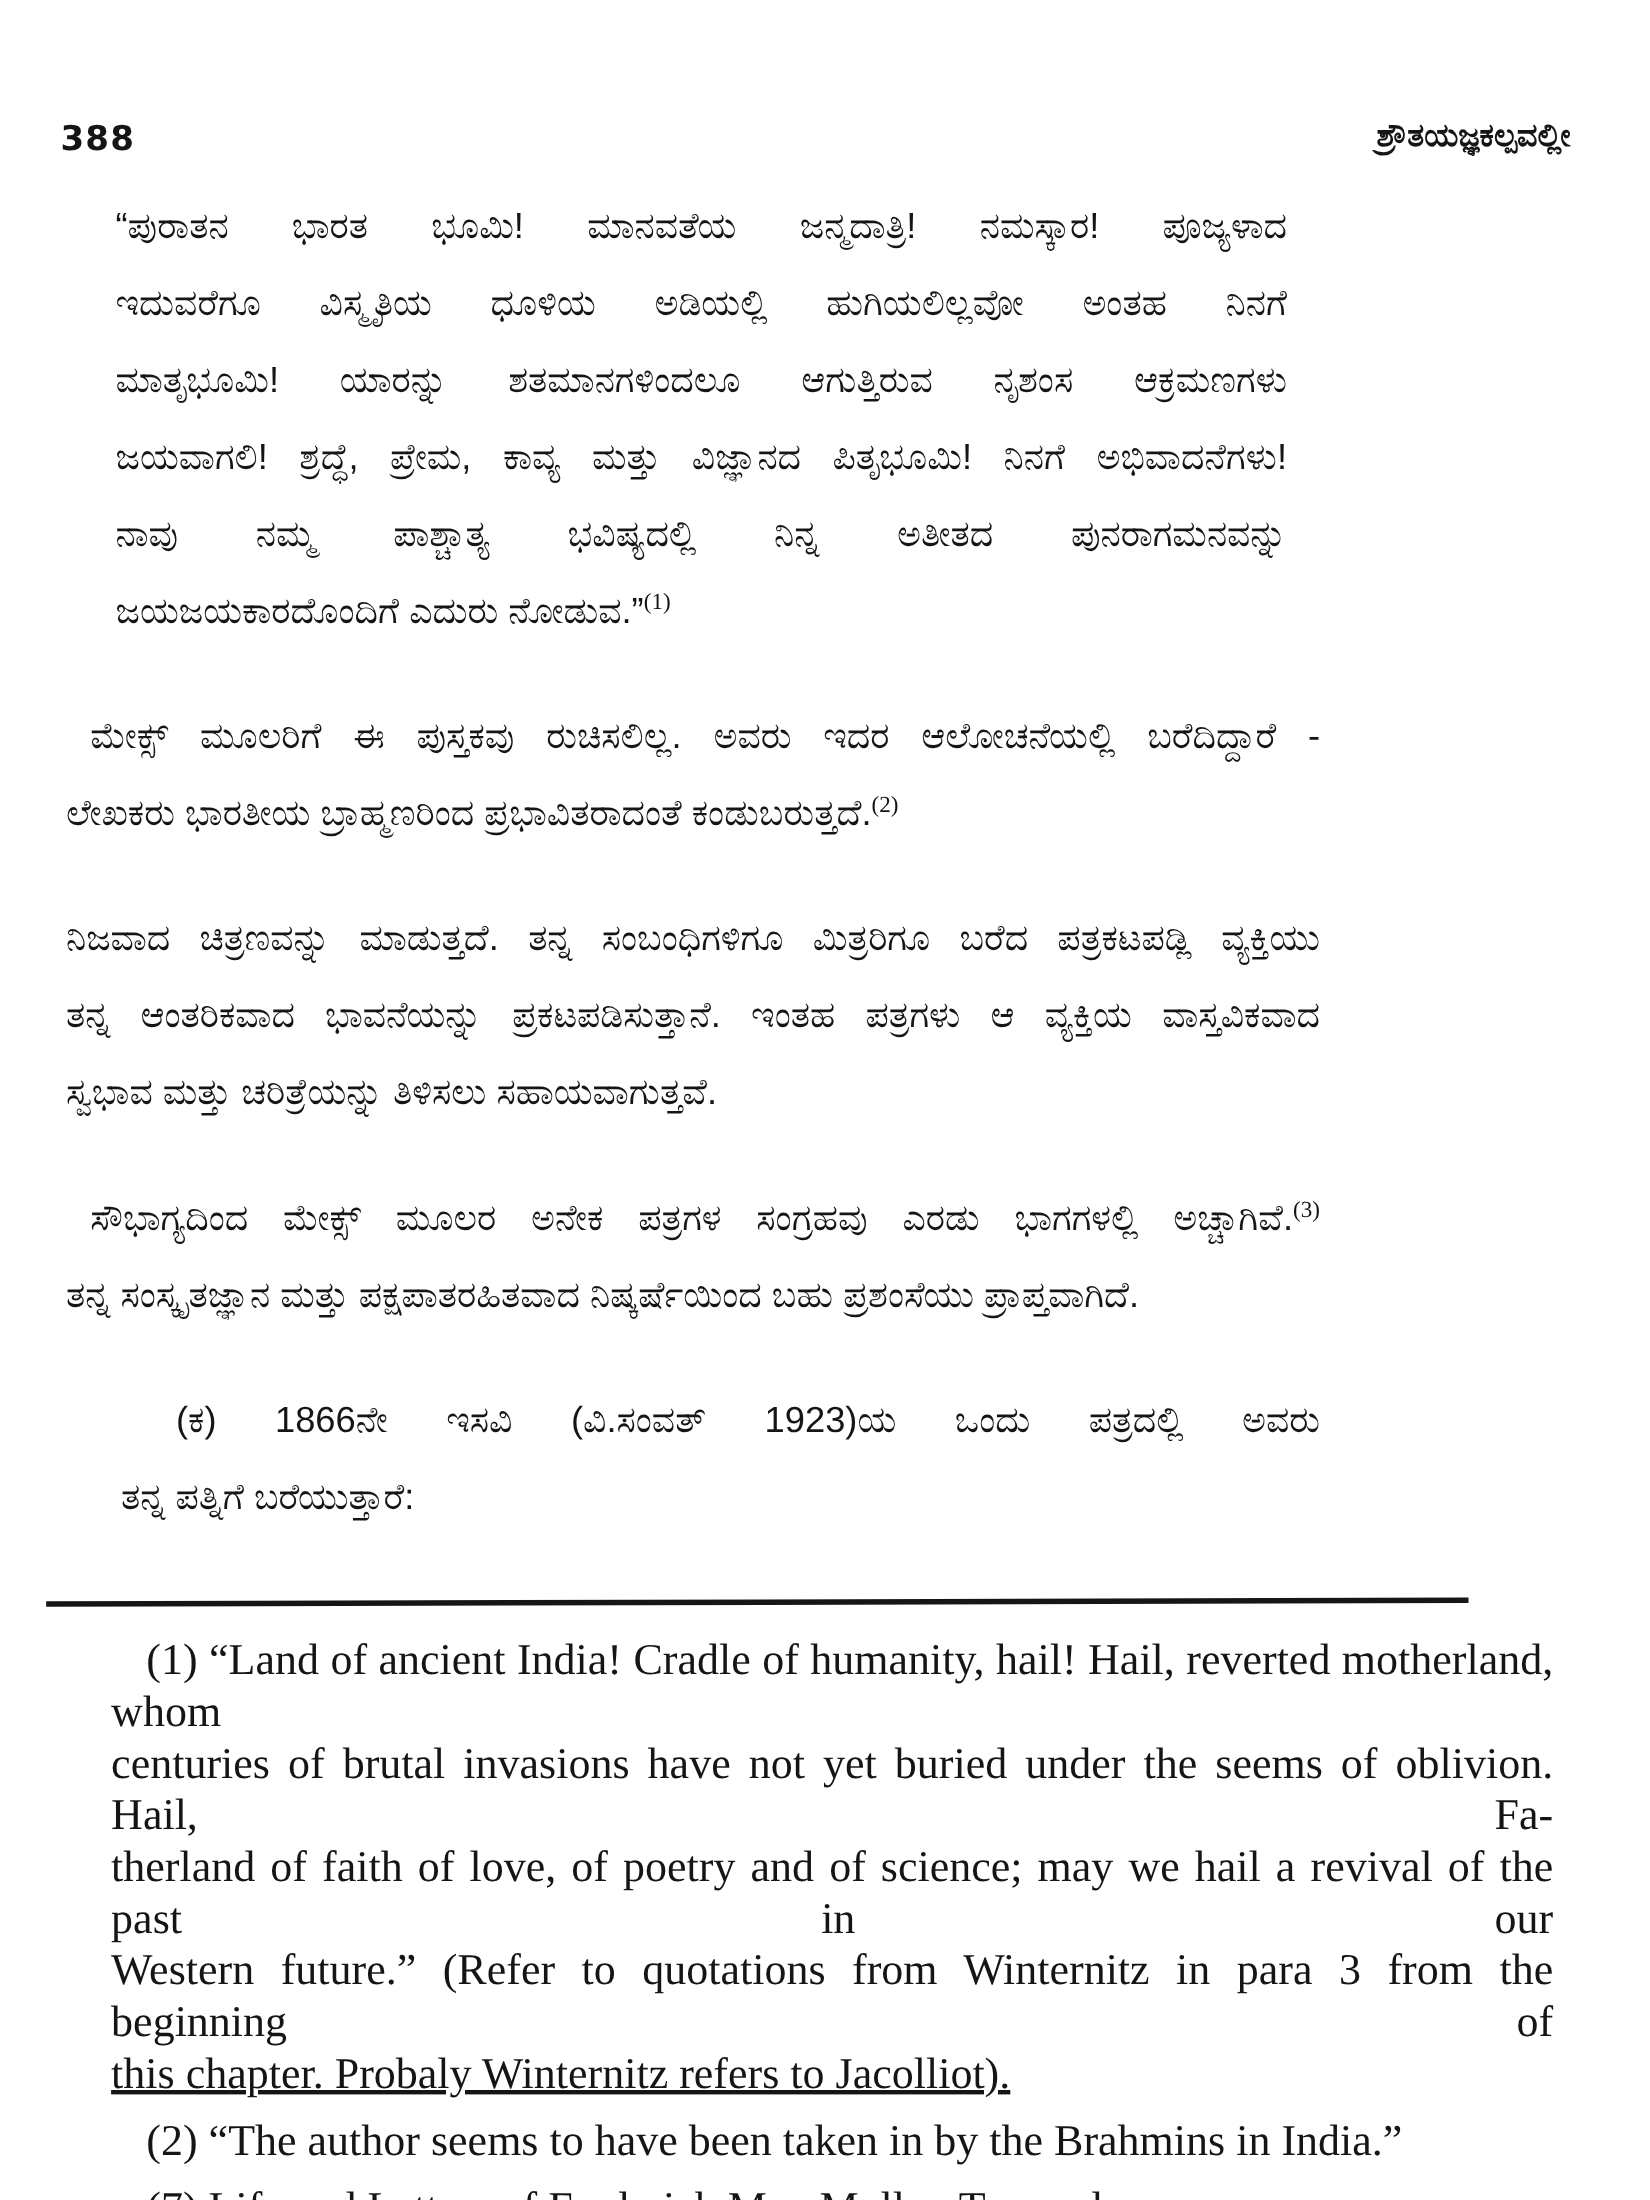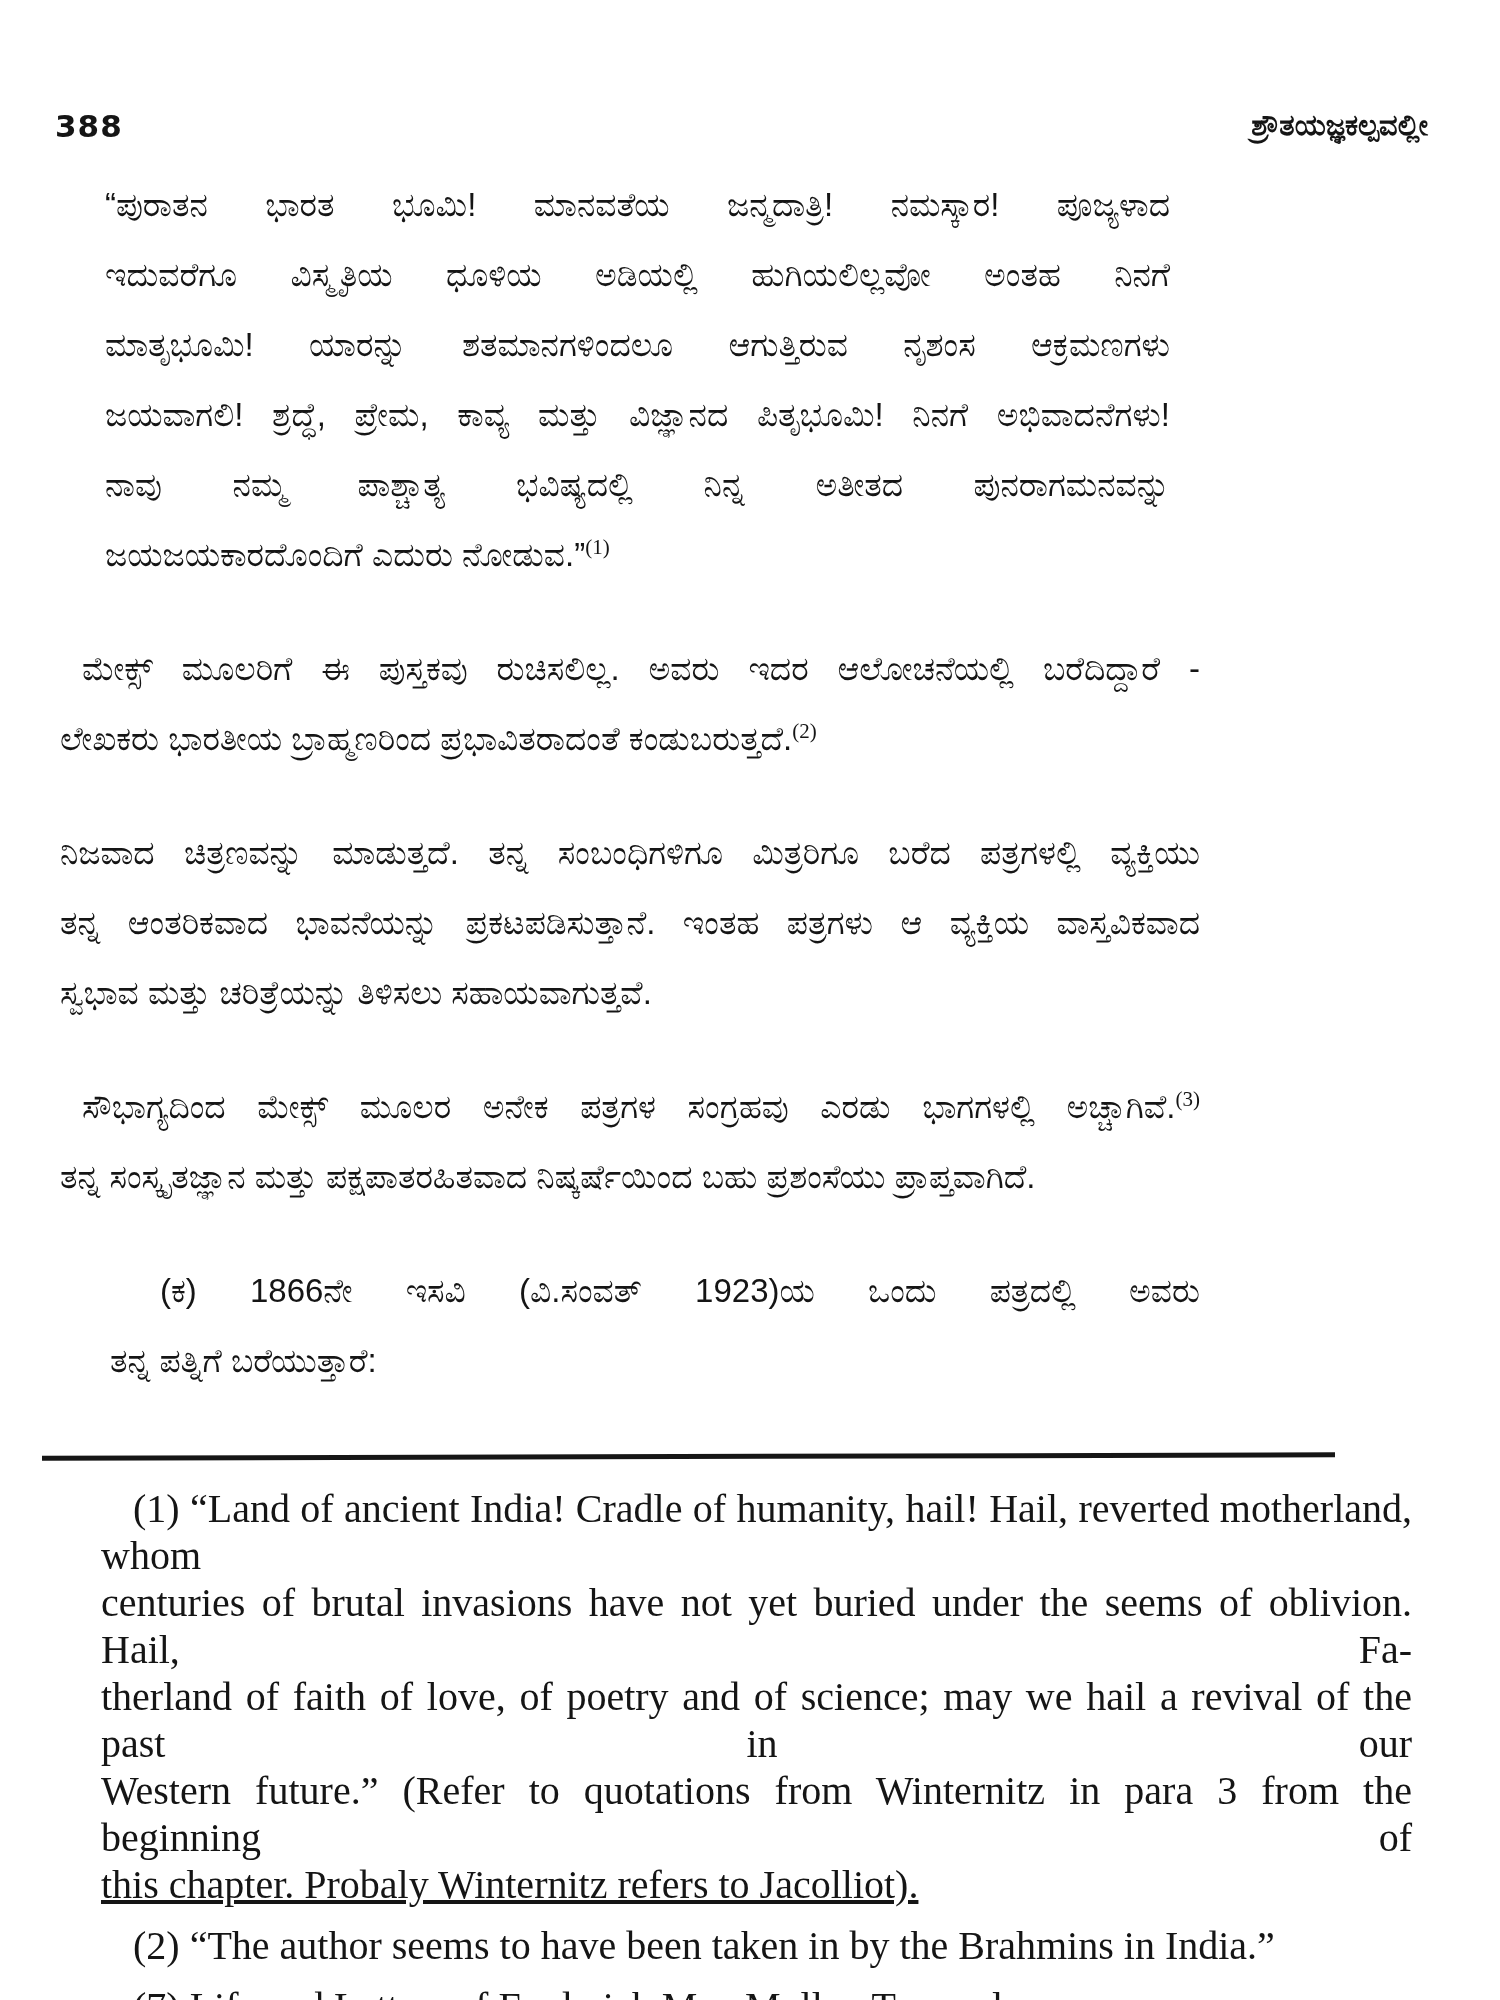--- a/index.html
+++ b/index.html
@@ -8,21 +8,21 @@
     width:1500px; height:2000px;
     margin:0 auto;
     background:#ffffff;
     color:#151515;
     overflow:hidden;
   }
   
   .page-header {
     display:flex;
     justify-content:space-between;
-    align-items:center;
+    align-items:flex-start;
     padding:108px 72px 0 55px;
   }
   .page-number {
     font-family:"DejaVu Sans", sans-serif;
     font-weight:700;
     font-size:31px;
     letter-spacing:1px;
   }
   .running-title {
     font-family:"Liberation Sans", sans-serif;
@@ -95,21 +95,21 @@
   </div>
 
   <div class="body-para kn">
     <div class="line indent">ಮೇಕ್ಸ್ ಮೂಲರಿಗೆ ಈ ಪುಸ್ತಕವು ರುಚಿಸಲಿಲ್ಲ. ಅವರು ಇದರ ಆಲೋಚನೆಯಲ್ಲಿ ಬರೆದಿದ್ದಾರೆ -</div>
     <div class="line last">
       <span>ಲೇಖಕರು ಭಾರತೀಯ ಬ್ರಾಹ್ಮಣರಿಂದ ಪ್ರಭಾವಿತರಾದಂತೆ ಕಂಡುಬರುತ್ತದೆ.</span><span class="fnref">(2)</span>
     </div>
   </div>
 
   <div class="body-para kn">
-    <div class="line">ನಿಜವಾದ ಚಿತ್ರಣವನ್ನು ಮಾಡುತ್ತದೆ. ತನ್ನ ಸಂಬಂಧಿಗಳಿಗೂ ಮಿತ್ರರಿಗೂ ಬರೆದ ಪತ್ರಗಳಲ್ಲಿ ವ್ಯಕ್ತಿಯು</div>
+    <div class="line">ನಿಜವಾದ ಚಿತ್ರಣವನ್ನು ಮಾಡುತ್ತದೆ. ತನ್ನ ಸಂಬಂಧಿಗಳಿಗೂ ಮಿತ್ರರಿಗೂ ಬರೆದ ಪತ್ರಕಟಪಡ್ಲಿ ವ್ಯಕ್ತಿಯು</div>
     <div class="line">ತನ್ನ ಆಂತರಿಕವಾದ ಭಾವನೆಯನ್ನು ಪ್ರಕಟಪಡಿಸುತ್ತಾನೆ. ಇಂತಹ ಪತ್ರಗಳು ಆ ವ್ಯಕ್ತಿಯ ವಾಸ್ತವಿಕವಾದ</div>
     <div class="line last">ಸ್ವಭಾವ ಮತ್ತು ಚರಿತ್ರೆಯನ್ನು ತಿಳಿಸಲು ಸಹಾಯವಾಗುತ್ತವೆ.</div>
   </div>
 
   <div class="body-para kn">
     <div class="line indent">
       <span>ಸೌಭಾಗ್ಯದಿಂದ ಮೇಕ್ಸ್ ಮೂಲರ ಅನೇಕ ಪತ್ರಗಳ ಸಂಗ್ರಹವು ಎರಡು ಭಾಗಗಳಲ್ಲಿ ಅಚ್ಚಾಗಿವೆ.</span><span class="fnref">(3)</span>
     </div>
     <div class="line last">ತನ್ನ ಸಂಸ್ಕೃತಜ್ಞಾನ ಮತ್ತು ಪಕ್ಷಪಾತರಹಿತವಾದ ನಿಷ್ಕರ್ಷೆಯಿಂದ ಬಹು ಪ್ರಶಂಸೆಯು ಪ್ರಾಪ್ತವಾಗಿದೆ.</div>
   </div>

